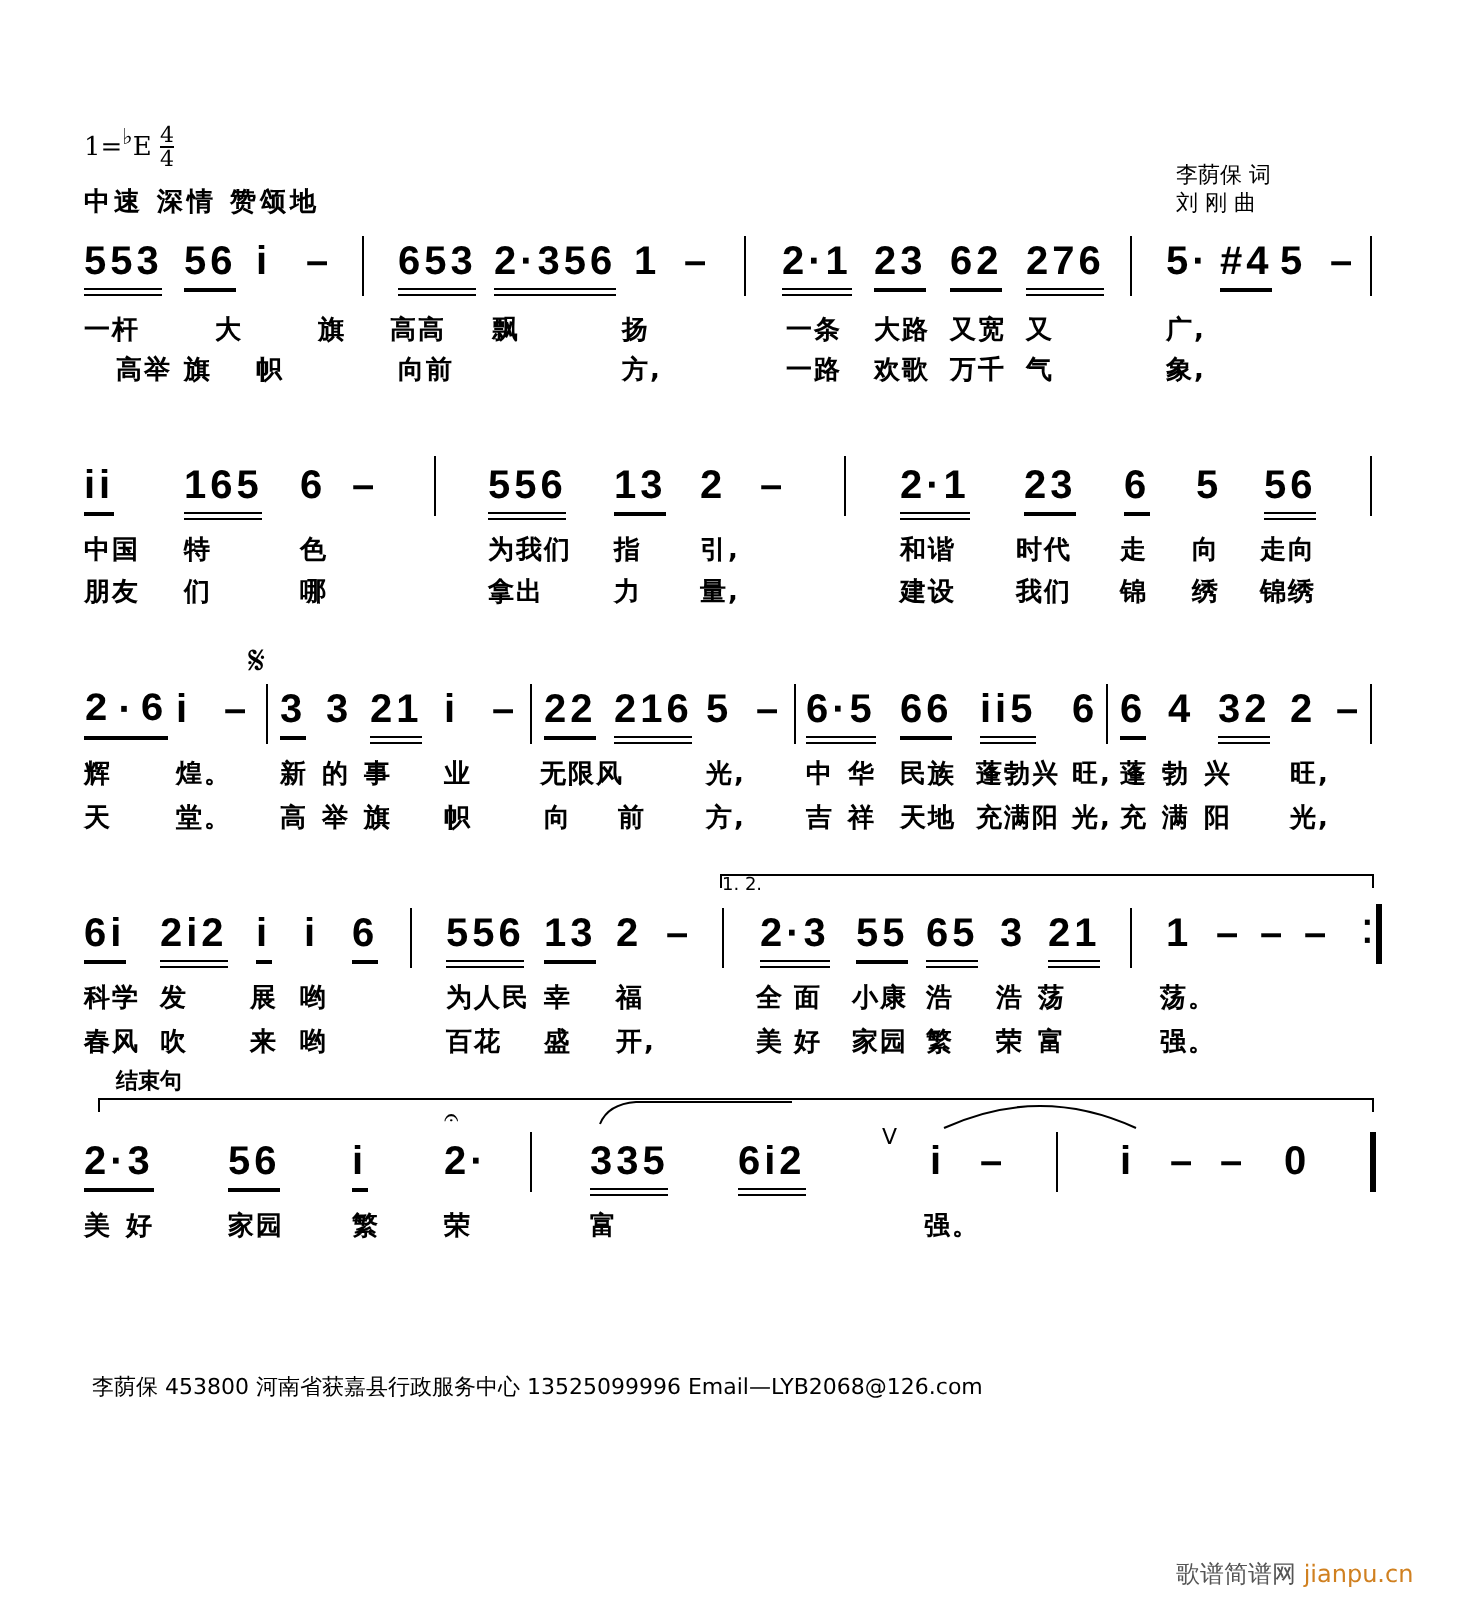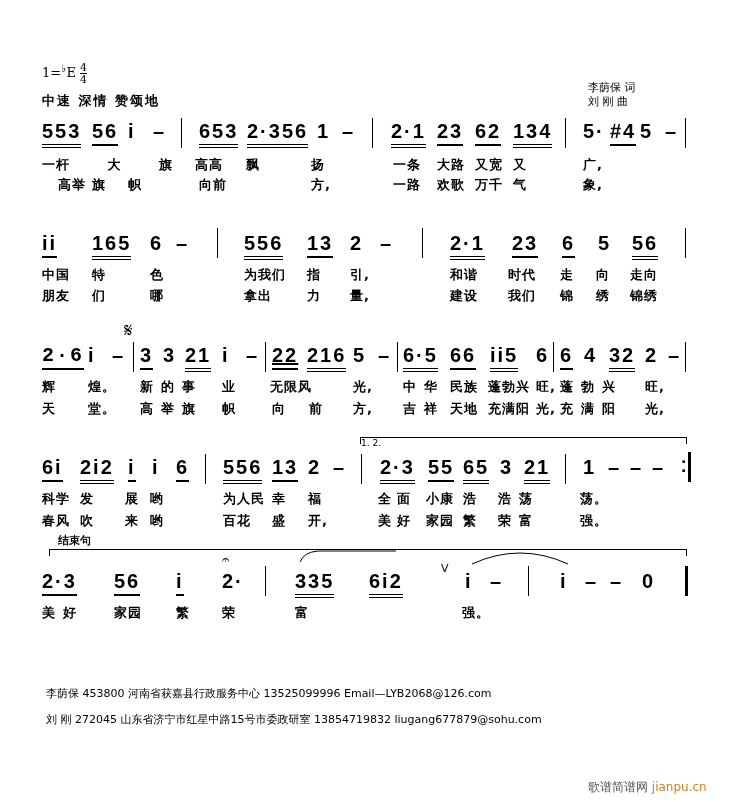--- a/index.html
+++ b/index.html
@@ -46,21 +46,21 @@
     <span class="abs note" style="left:153px;top:120px;">–</span>
     <div class="bar" style="left:181px;top:118px;"></div>
     <span class="abs note ul2" style="left:199px;top:120px;">653</span>
     <span class="abs note ul2" style="left:247px;top:120px;">2·356</span>
     <span class="abs note" style="left:317px;top:120px;">1</span>
     <span class="abs note" style="left:342px;top:120px;">–</span>
     <div class="bar" style="left:372px;top:118px;"></div>
     <span class="abs note ul2" style="left:391px;top:120px;">2·1</span>
     <span class="abs note ul1" style="left:437px;top:120px;">23</span>
     <span class="abs note ul1" style="left:475px;top:120px;">62</span>
-    <span class="abs note ul2" style="left:513px;top:120px;">134</span>
+    <span class="abs note ul2" style="left:513px;top:120px;">276</span>
     <div class="bar" style="left:565px;top:118px;"></div>
     <span class="abs note" style="left:583px;top:120px;">5·</span>
     <span class="abs note ul1" style="left:610px;top:120px;">#4</span>
     <span class="abs note" style="left:640px;top:120px;">5</span>
     <span class="abs note" style="left:665px;top:120px;">–</span>
     <div class="bar" style="left:685px;top:118px;"></div>
 
     <div class="abs lyric" style="left:42px;top:156px;word-spacing:18px;">
       <span>一杆</span>
       <span style="margin-left:14px">大</span>
@@ -135,21 +135,21 @@
     <span class="abs note ul1" style="left:42px;top:344px;font-family:Liberation Mono, monospace;">2·6</span>
     <span class="abs note" style="left:88px;top:344px;">i</span>
     <span class="abs note" style="left:112px;top:344px;">–</span>
     <div class="bar" style="left:133px;top:342px;"></div>
     <span class="abs note ul1" style="left:140px;top:344px;">3</span>
     <span class="abs note" style="left:163px;top:344px;">3</span>
     <span class="abs note ul2" style="left:185px;top:344px;">21</span>
     <span class="abs note" style="left:222px;top:344px;">i</span>
     <span class="abs note" style="left:246px;top:344px;">–</span>
     <div class="bar" style="left:265px;top:342px;"></div>
-    <span class="abs note ul1" style="left:272px;top:344px;text-decoration:underline;">22</span>
+    <span class="abs note ul1" style="left:272px;top:344px;">22</span>
     <span class="abs note ul2" style="left:307px;top:344px;">216</span>
     <span class="abs note" style="left:353px;top:344px;">5</span>
     <span class="abs note" style="left:378px;top:344px;">–</span>
     <div class="bar" style="left:397px;top:342px;"></div>
     <span class="abs note ul2" style="left:403px;top:344px;">6·5</span>
     <span class="abs note ul1" style="left:450px;top:344px;">66</span>
     <span class="abs note ul2" style="left:490px;top:344px;">ii5</span>
     <span class="abs note" style="left:536px;top:344px;">6</span>
     <div class="bar" style="left:553px;top:342px;"></div>
     <span class="abs note ul1" style="left:560px;top:344px;">6</span>
@@ -269,18 +269,17 @@
 
     <span class="abs lyric" style="left:42px;top:604px;letter-spacing:8px;">美好</span>
     <span class="abs lyric" style="left:114px;top:604px;">家园</span>
     <span class="abs lyric" style="left:176px;top:604px;">繁</span>
     <span class="abs lyric" style="left:222px;top:604px;">荣</span>
     <span class="abs lyric" style="left:295px;top:604px;">富</span>
     <span class="abs lyric" style="left:462px;top:604px;">强。</span>
   </div>
 
   <div class="abs footer" style="left:46px;top:686px;">李荫保 453800 河南省获嘉县行政服务中心 13525099996 Email—LYB2068@126.com</div>
-  <div class="abs footer" style="left:46px;top:712px;">刘  刚 272045 山东省济宁市红星中路15号市委政研室 13854719832 liugang677879@sohu.com</div>
   <div class="abs wm" style="left:588px;top:779px;">
     <span>歌谱简谱网</span>
     <b>jianpu.cn</b>
   </div>
 </div>
 
 </body></html>

